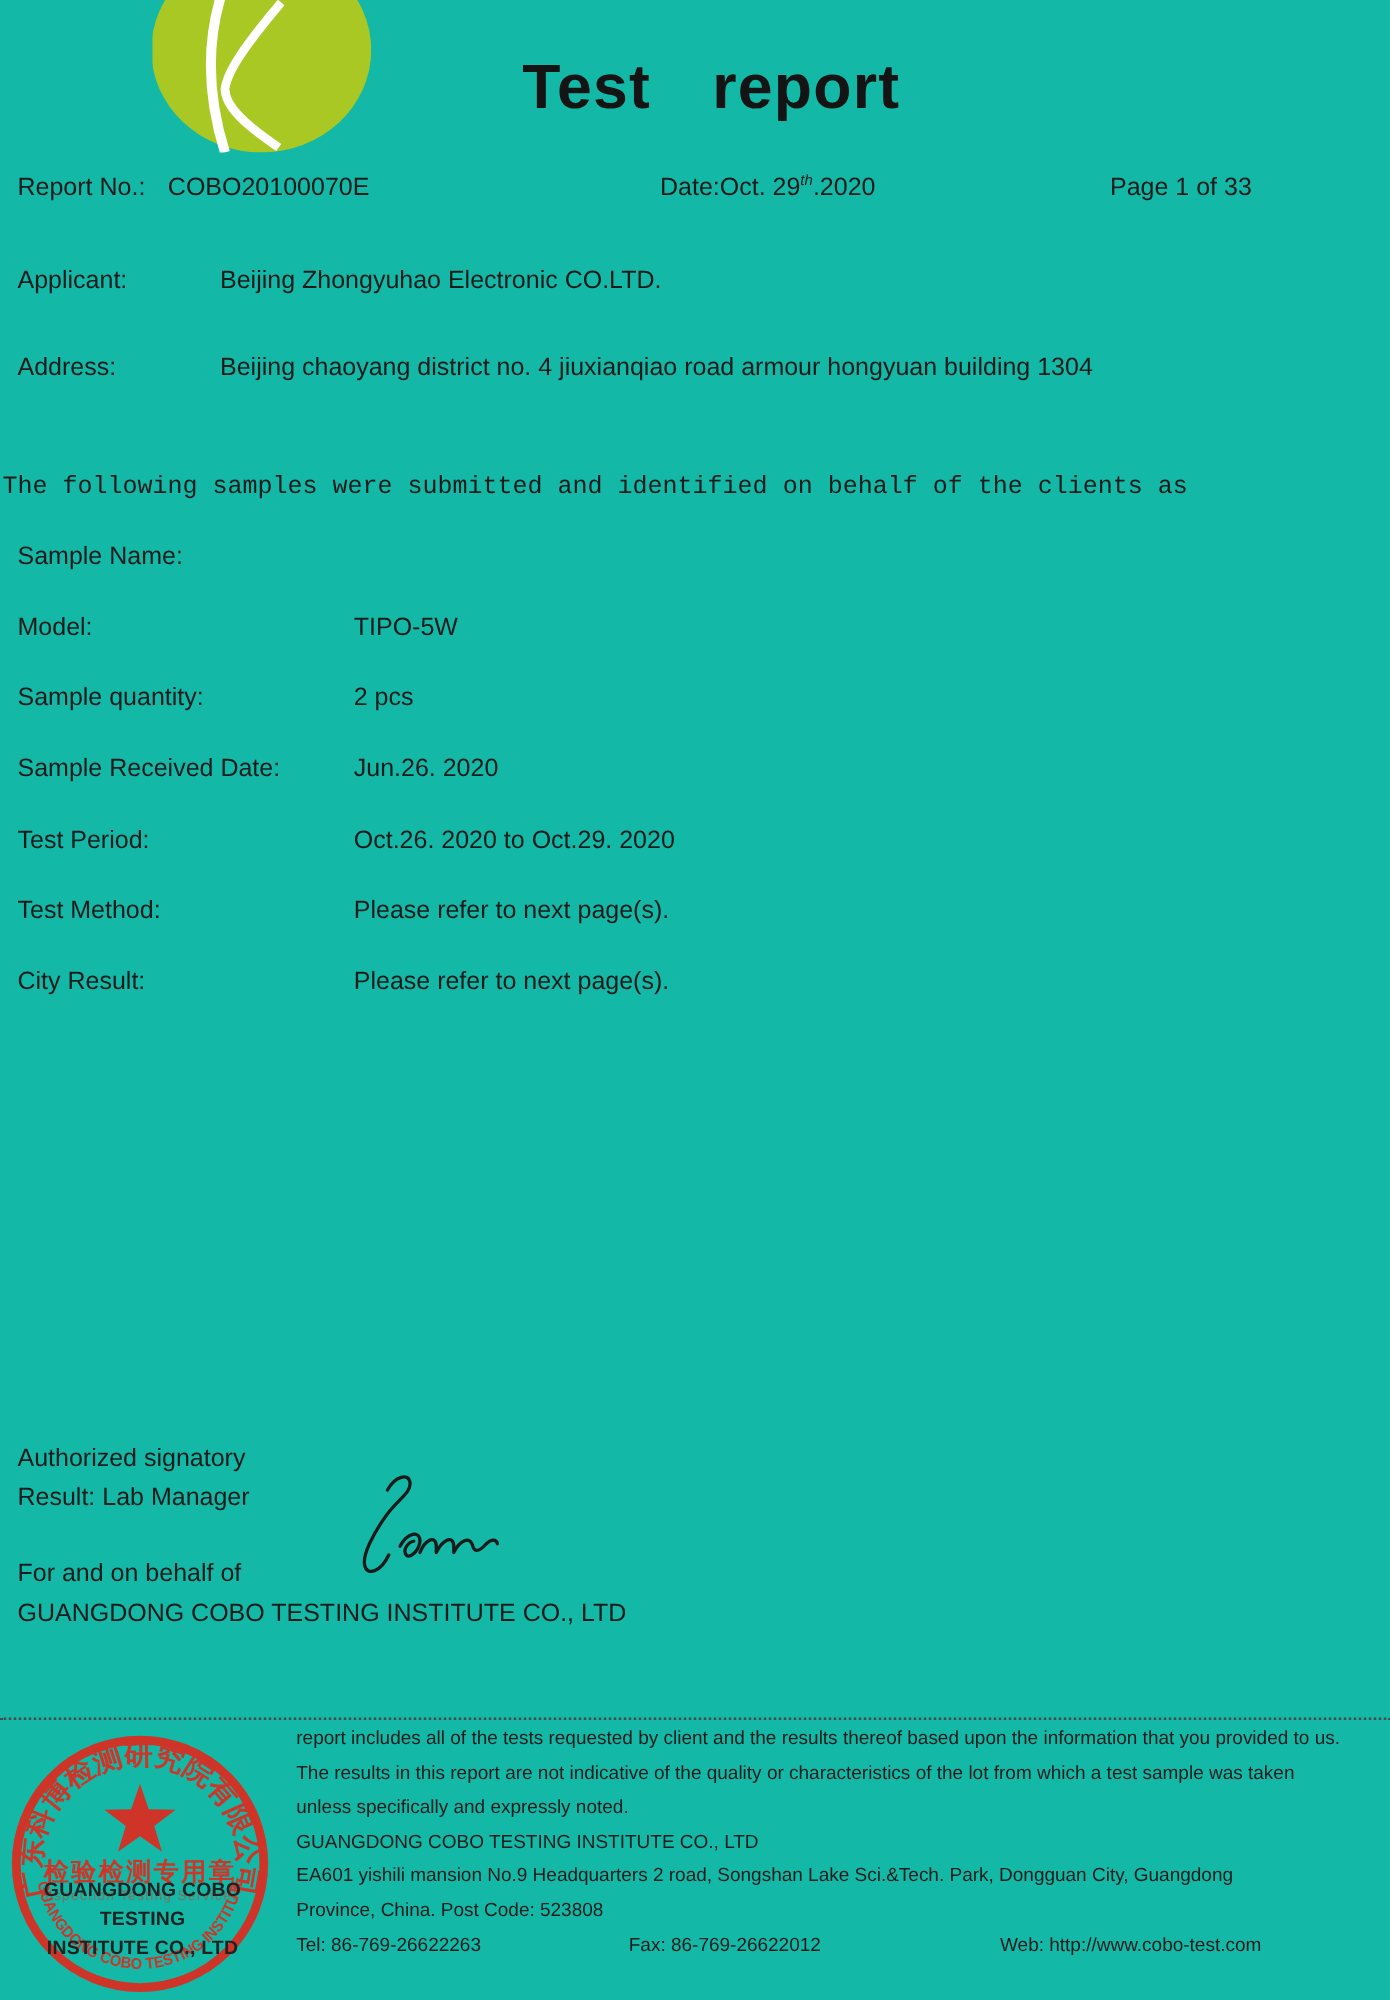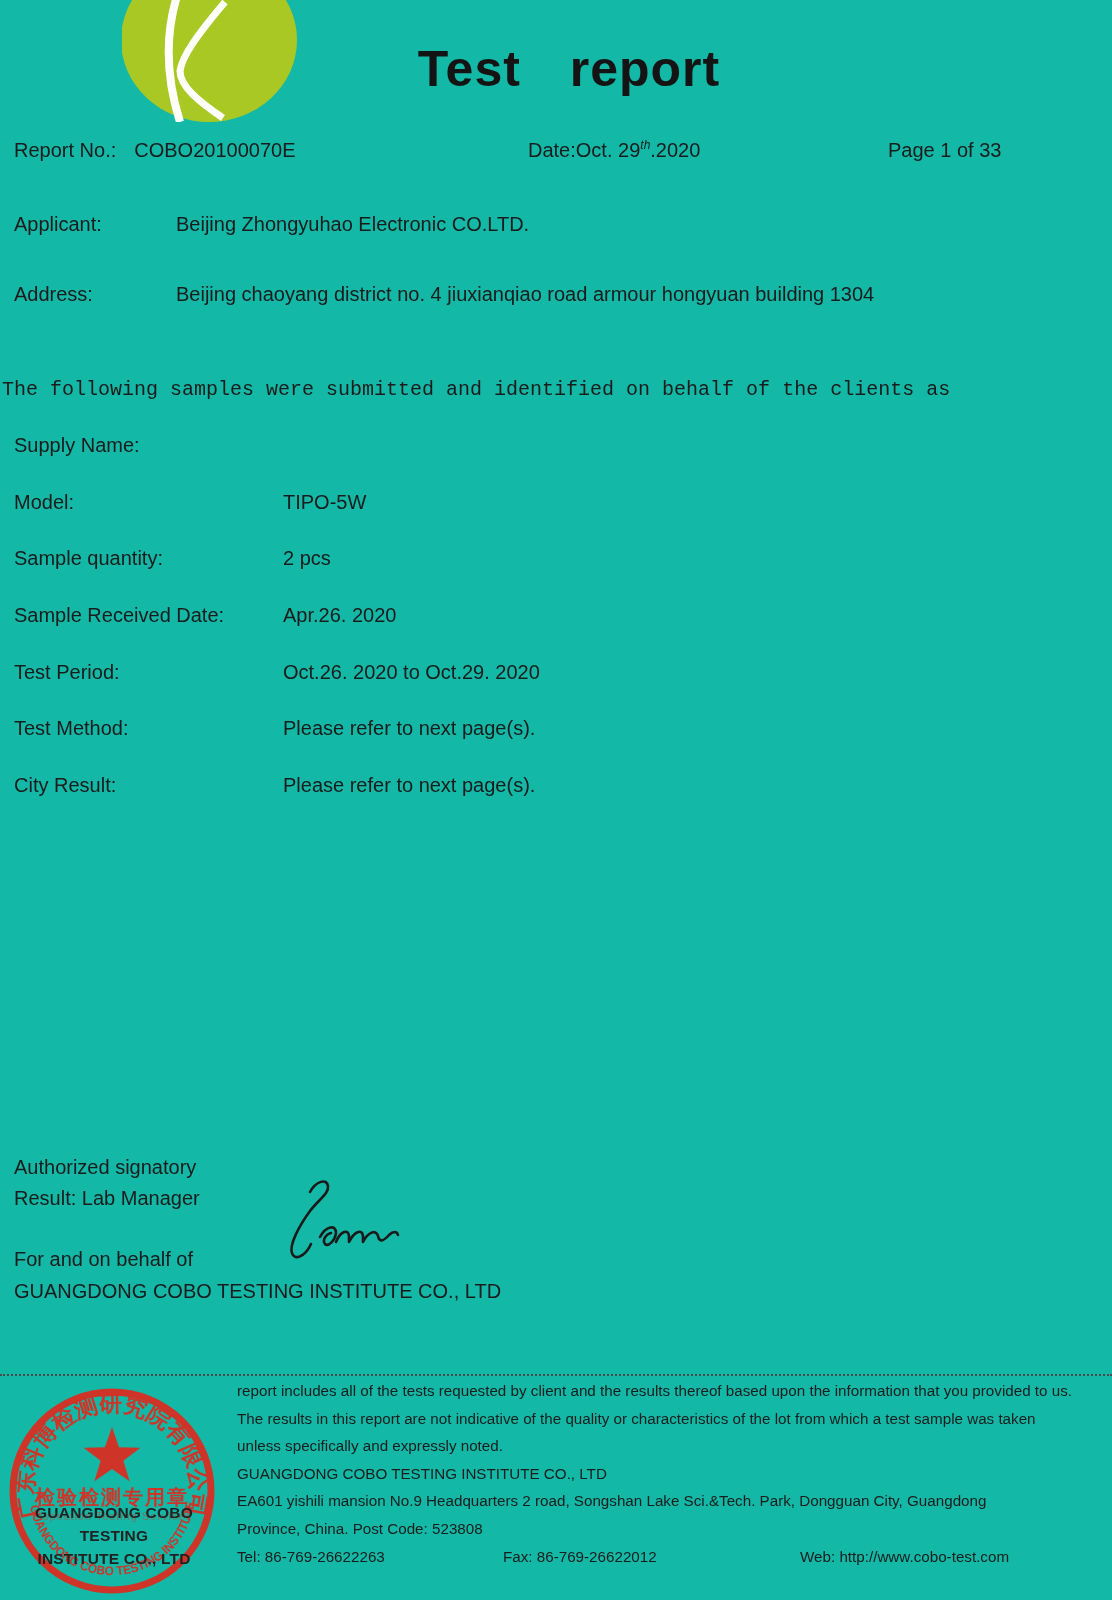--- a/index.html
+++ b/index.html
@@ -81,33 +81,33 @@
   </div>
   <div class="row" style="top:283px;">
     <span>Address:</span>
     <span class="val info-val">Beijing chaoyang district no. 4 jiuxianqiao road armour hongyuan building 1304</span>
   </div>
 
   <div class="statement">The following samples were submitted and identified on behalf of the clients as</div>
 
   <div class="samples">
     <div class="sample-row">
-      <span>Supply Name:</span>
+      <span>Sample Name:</span>
     </div>
     <div class="sample-row">
       <span>Model:</span>
       <span class="val">TIPO-5W</span>
     </div>
     <div class="sample-row">
       <span>Sample quantity:</span>
       <span class="val">2 pcs</span>
     </div>
     <div class="sample-row">
       <span>Sample Received Date:</span>
-      <span class="val">Apr.26. 2020</span>
+      <span class="val">Jun.26. 2020</span>
     </div>
     <div class="sample-row">
       <span>Test Period:</span>
       <span class="val">Oct.26. 2020 to Oct.29. 2020</span>
     </div>
     <div class="sample-row">
       <span>Test Method:</span>
       <span class="val">Please refer to next page(s).</span>
     </div>
     <div class="sample-row">

